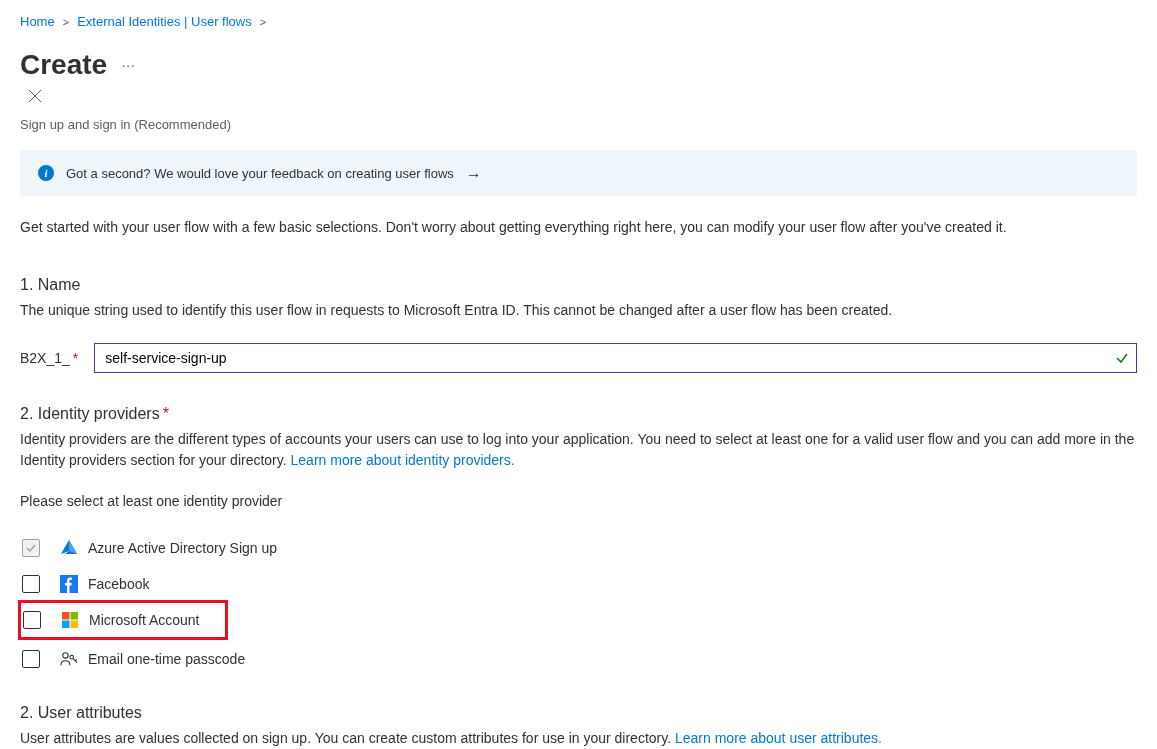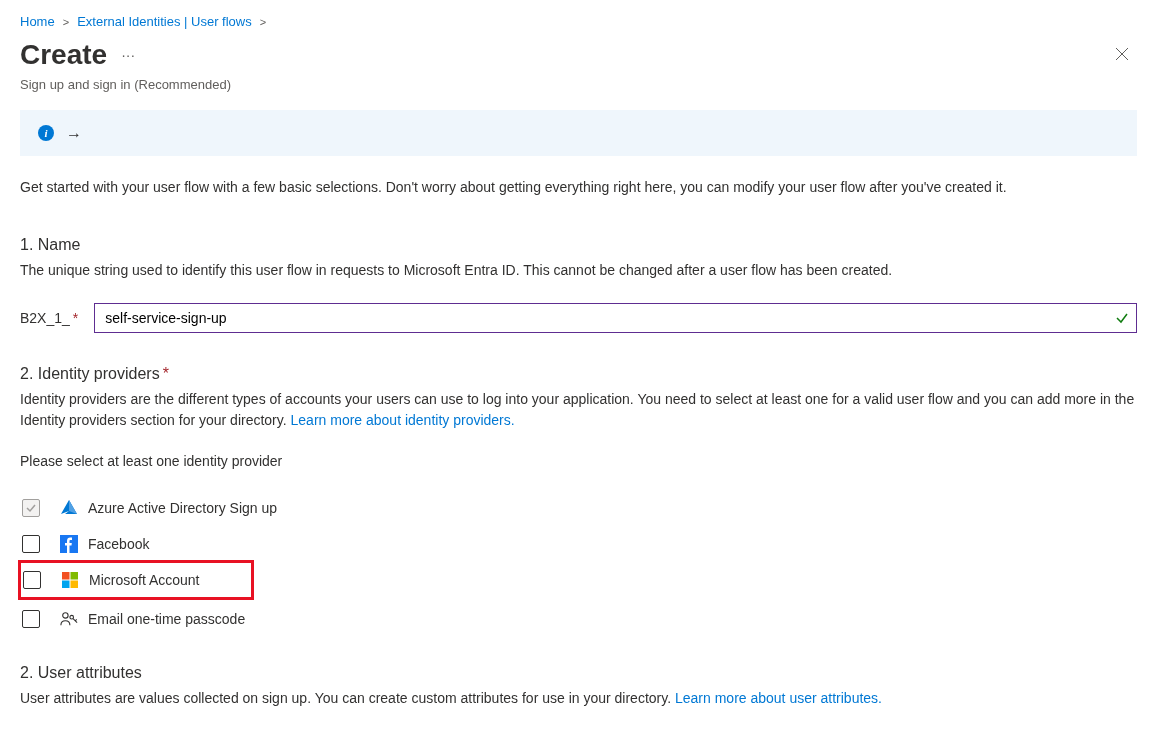--- a/index.html
+++ b/index.html
@@ -8,29 +8,30 @@
       font-size: 14px;
       color: #323130;
       background: #ffffff;
       padding: 14px 20px;
     }
     .breadcrumb {
       display: flex;
       align-items: center;
       gap: 8px;
       font-size: 13px;
-      margin-bottom: 10px;
+      margin-bottom: 20px;
     }
     .breadcrumb a { color: #0078d4; text-decoration: none; }
     .breadcrumb .sep { color: #605e5c; font-size: 11px; }
     .page-header {
       display: flex;
       align-items: flex-start;
       justify-content: space-between;
       margin-bottom: 6px;
+      flex-direction: column;
     }
     .title-block { display: flex; align-items: center; gap: 14px; }
     .page-title { font-size: 28px; font-weight: 600; color: #323130; }
     .more-dots { color: #605e5c; font-size: 14px; cursor: pointer; }
     .close-btn {
       width: 30px; height: 30px; display: flex; align-items: center; justify-content: center;
       cursor: pointer; color: #605e5c; font-size: 18px;
     }
     .subtitle { font-size: 13px; color: #605e5c; margin-bottom: 18px; }
     .feedback-bar {
@@ -87,21 +88,21 @@
     .provider-label-wrap { display: flex; align-items: center; gap: 10px; }
     .provider-label { font-size: 14px; color: #323130; }
     .provider-icon { width: 18px; height: 18px; display: inline-flex; align-items: center; justify-content: center; flex-shrink: 0; }
     .highlight-box {
       border: 3px solid #e81123;
       padding: 8px 10px 8px 2px;
       margin: -11px 0 -11px -2px;
       display: inline-flex;
       align-items: center;
       gap: 20px;
-      width: 236px;
+      width: 210px;
     }
     svg { display: block; }
   </style>
 </head>
 <body>
 
 <div class="breadcrumb">
   <a href="#">Home</a>
   <span class="sep">&gt;</span>
   <a href="#">External Identities | User flows</a>
@@ -116,20 +117,21 @@
   <div class="close-btn">
     <svg width="14" height="14" viewBox="0 0 14 14">
         <path d="M1 1 L13 13 M13 1 L1 13" stroke="#605e5c" stroke-width="1" fill="none"></path>
       </svg>
   </div>
 </div>
 <div class="subtitle">Sign up and sign in (Recommended)</div>
 
 <div class="feedback-bar">
   <span class="info-icon">i</span>
+  <span class="feedback-text">Got a second? We would love your feedback on creating user flows</span>
   <span class="arrow-right">→</span>
 </div>
 
 <p class="intro-text">Get started with your user flow with a few basic selections. Don't worry about getting everything right here, you can modify your user flow after you've created it.</p>
 
 <div class="section-heading">1. Name</div>
 <p class="section-desc">The unique string used to identify this user flow in requests to Microsoft Entra ID. This cannot be changed after a user flow has been created.</p>
 
 <div class="name-row">
   <span>

